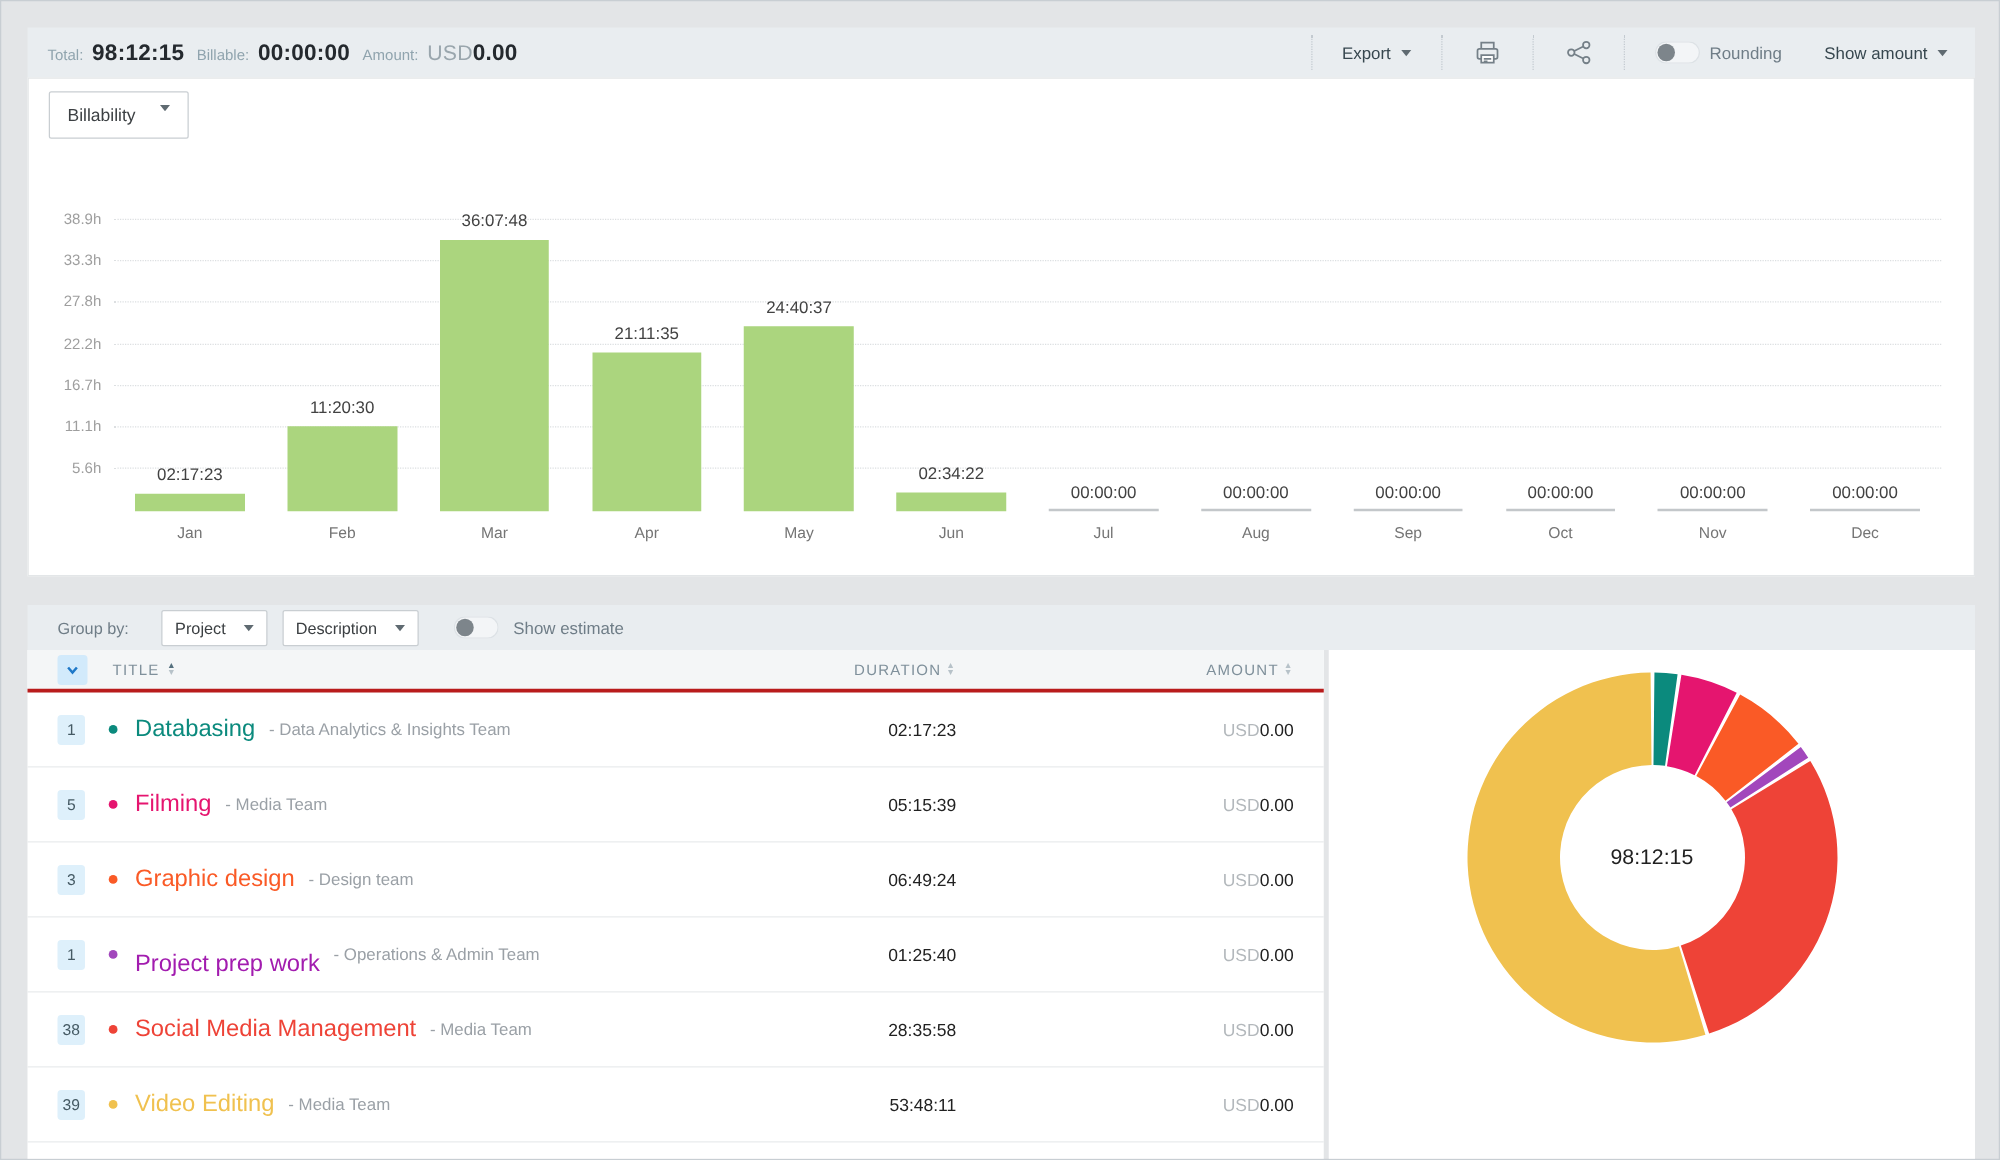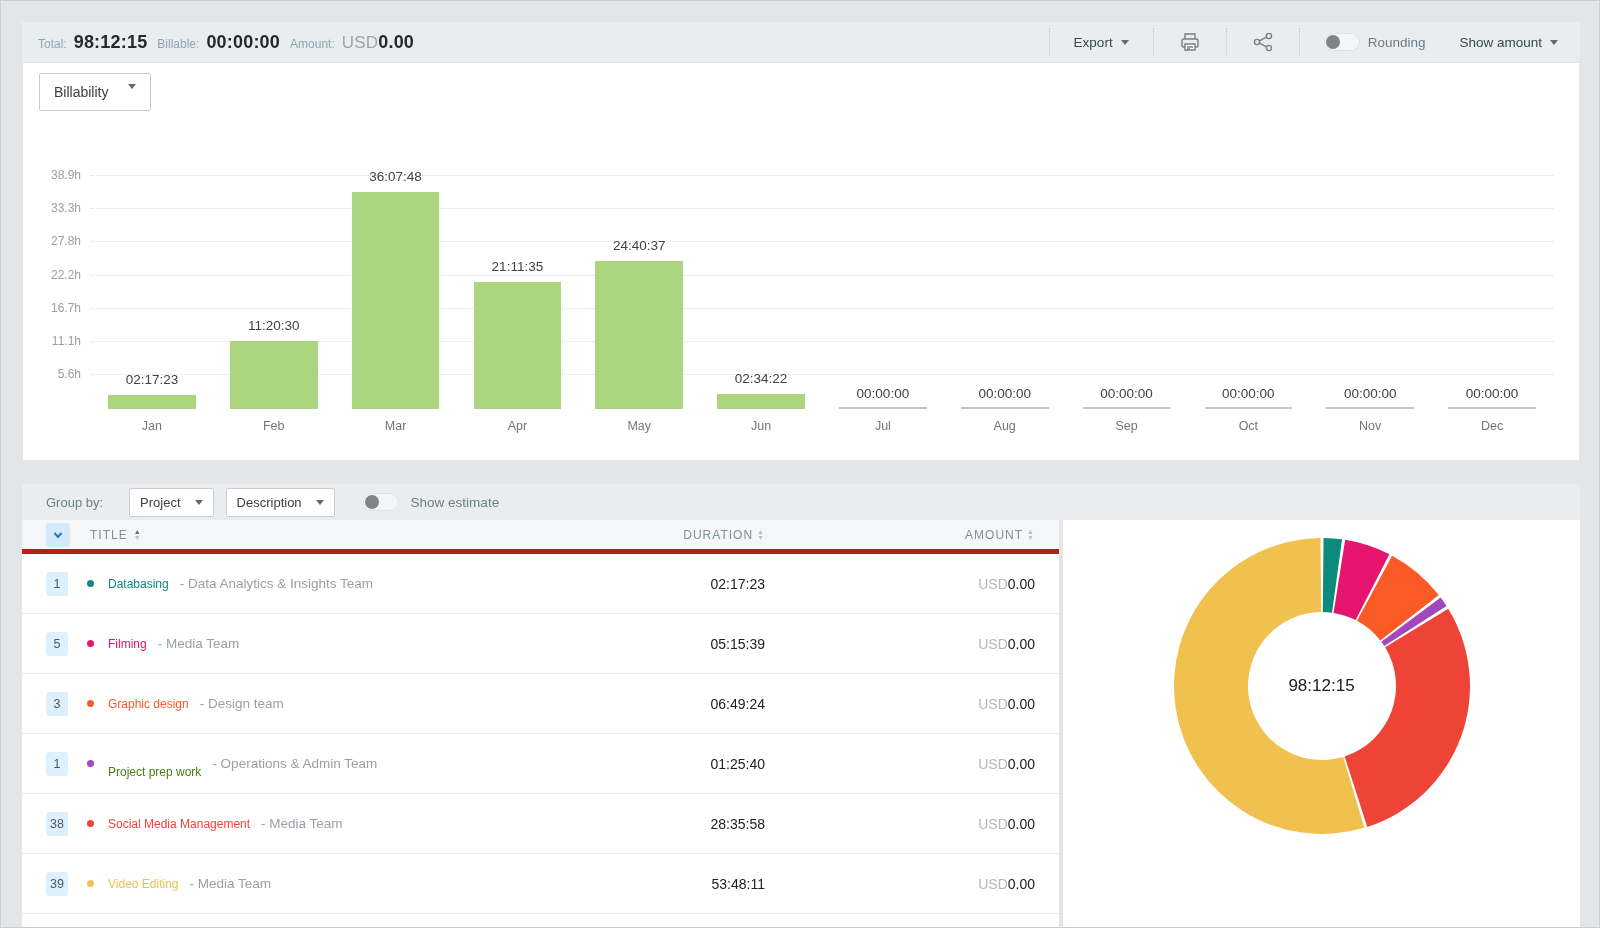--- a/index.html
+++ b/index.html
@@ -58,35 +58,35 @@
   .group-bar { height:36px; background:#e9edf0; display:flex; align-items:center; padding-left:24px; gap:12px; }
   .group-label { font-size:13px; color:#6f7d87; margin-right:14px; }
   .mini-dd { background:#fff; border:1px solid #c9ced2; border-radius:2px; padding:6px 10px; font-size:13px; color:#3c4043; display:flex; align-items:center; gap:14px; cursor:pointer; }
   .group-bar .toggle { margin-left:16px; }
 
   
   .content-row { display:flex; gap:4px; height:414px; }
   .table-panel { width:1037px; background:#fff; }
   .donut-panel { flex:1; background:#fff; position:relative; }
 
-  .thead { height:34px; background:#f4f6f7; border-bottom:5px solid #b91c1c; display:flex; align-items:center; padding:0 24px 0 24px; }
+  .thead { height:34px; background:#f4f6f7; border-bottom:3px solid #b91c1c; display:flex; align-items:center; padding:0 24px 0 24px; }
   .th { font-size:12px; letter-spacing:1px; color:#7f909b; display:flex; align-items:center; gap:4px; cursor:pointer; }
   .th-title { flex:1; display:flex; align-items:center; gap:20px; }
   .th-duration { width:160px; justify-content:flex-end; }
   .th-amount { width:270px; justify-content:flex-end; }
   .collapse-box { width:24px; height:24px; background:#d2eafb; border-radius:3px; display:flex; align-items:center; justify-content:center; cursor:pointer; }
   .collapse-box svg { stroke:#1e78c8; fill:none; stroke-width:2; }
   .sort { display:inline-flex; flex-direction:column; font-size:7px; line-height:5.5px; color:#b7c2c9; }
   .sort .up.active { color:#55707e; }
 
   .trow { height:60px; display:flex; align-items:center; padding:0 24px; border-bottom:1px solid #e9ebed; cursor:pointer; }
   .tcell-title { flex:1; display:flex; align-items:center; }
   .count-badge { min-width:22px; height:24px; padding:0 4px; background:#def0fb; border-radius:3px; color:#455a64; font-size:12.5px; display:flex; align-items:center; justify-content:center; }
   .proj-dot { width:7px; height:7px; border-radius:50%; margin:0 14px 0 19px; flex:none; }
-  .proj-name { font-size:12px; }
+  .proj-name { font-size:19px; }
   .proj-team { font-size:13.5px; color:#9aa0a6; margin-left:11px; }
   .tcell-duration { width:160px; text-align:right; font-size:14px; color:#212121; }
   .tcell-amount { width:270px; text-align:right; font-size:14px; }
   .amt-currency { color:#b3b8bc; }
   .amt-value { color:#212121; }
 
   .donut-wrap { position:relative; width:304px; height:304px; margin:14px auto 0; }
   .donut-wrap svg { display:block; }
   .donut-center { position:absolute; left:0; top:0; width:100%; height:100%; display:flex; align-items:center; justify-content:center; font-size:17px; color:#212121; pointer-events:none; }
 </style>
@@ -316,21 +316,21 @@
               <span class="proj-name" style="color: rgb(250, 90, 38);">Graphic design</span>
               <span class="proj-team">- Design team</span>
             </div>
             <div class="tcell-duration">06:49:24</div>
             <div class="tcell-amount"><span class="amt-currency">USD</span><span class="amt-value">0.00</span></div>
           </div>
           <div class="trow">
             <div class="tcell-title">
               <span class="count-badge">1</span>
               <span class="proj-dot" style="background: rgb(162, 71, 188);"></span>
-              <span class="proj-name" style="color: #4d7c0f; margin-top: 16px;">Project prep work</span>
+              <span class="proj-name" style="color: #a21caf; margin-top: 16px;">Project prep work</span>
               <span class="proj-team">- Operations &amp; Admin Team</span>
             </div>
             <div class="tcell-duration">01:25:40</div>
             <div class="tcell-amount"><span class="amt-currency">USD</span><span class="amt-value">0.00</span></div>
           </div>
           <div class="trow">
             <div class="tcell-title">
               <span class="count-badge">38</span>
               <span class="proj-dot" style="background: rgb(238, 67, 55);"></span>
               <span class="proj-name" style="color: rgb(238, 67, 55);">Social Media Management</span>

